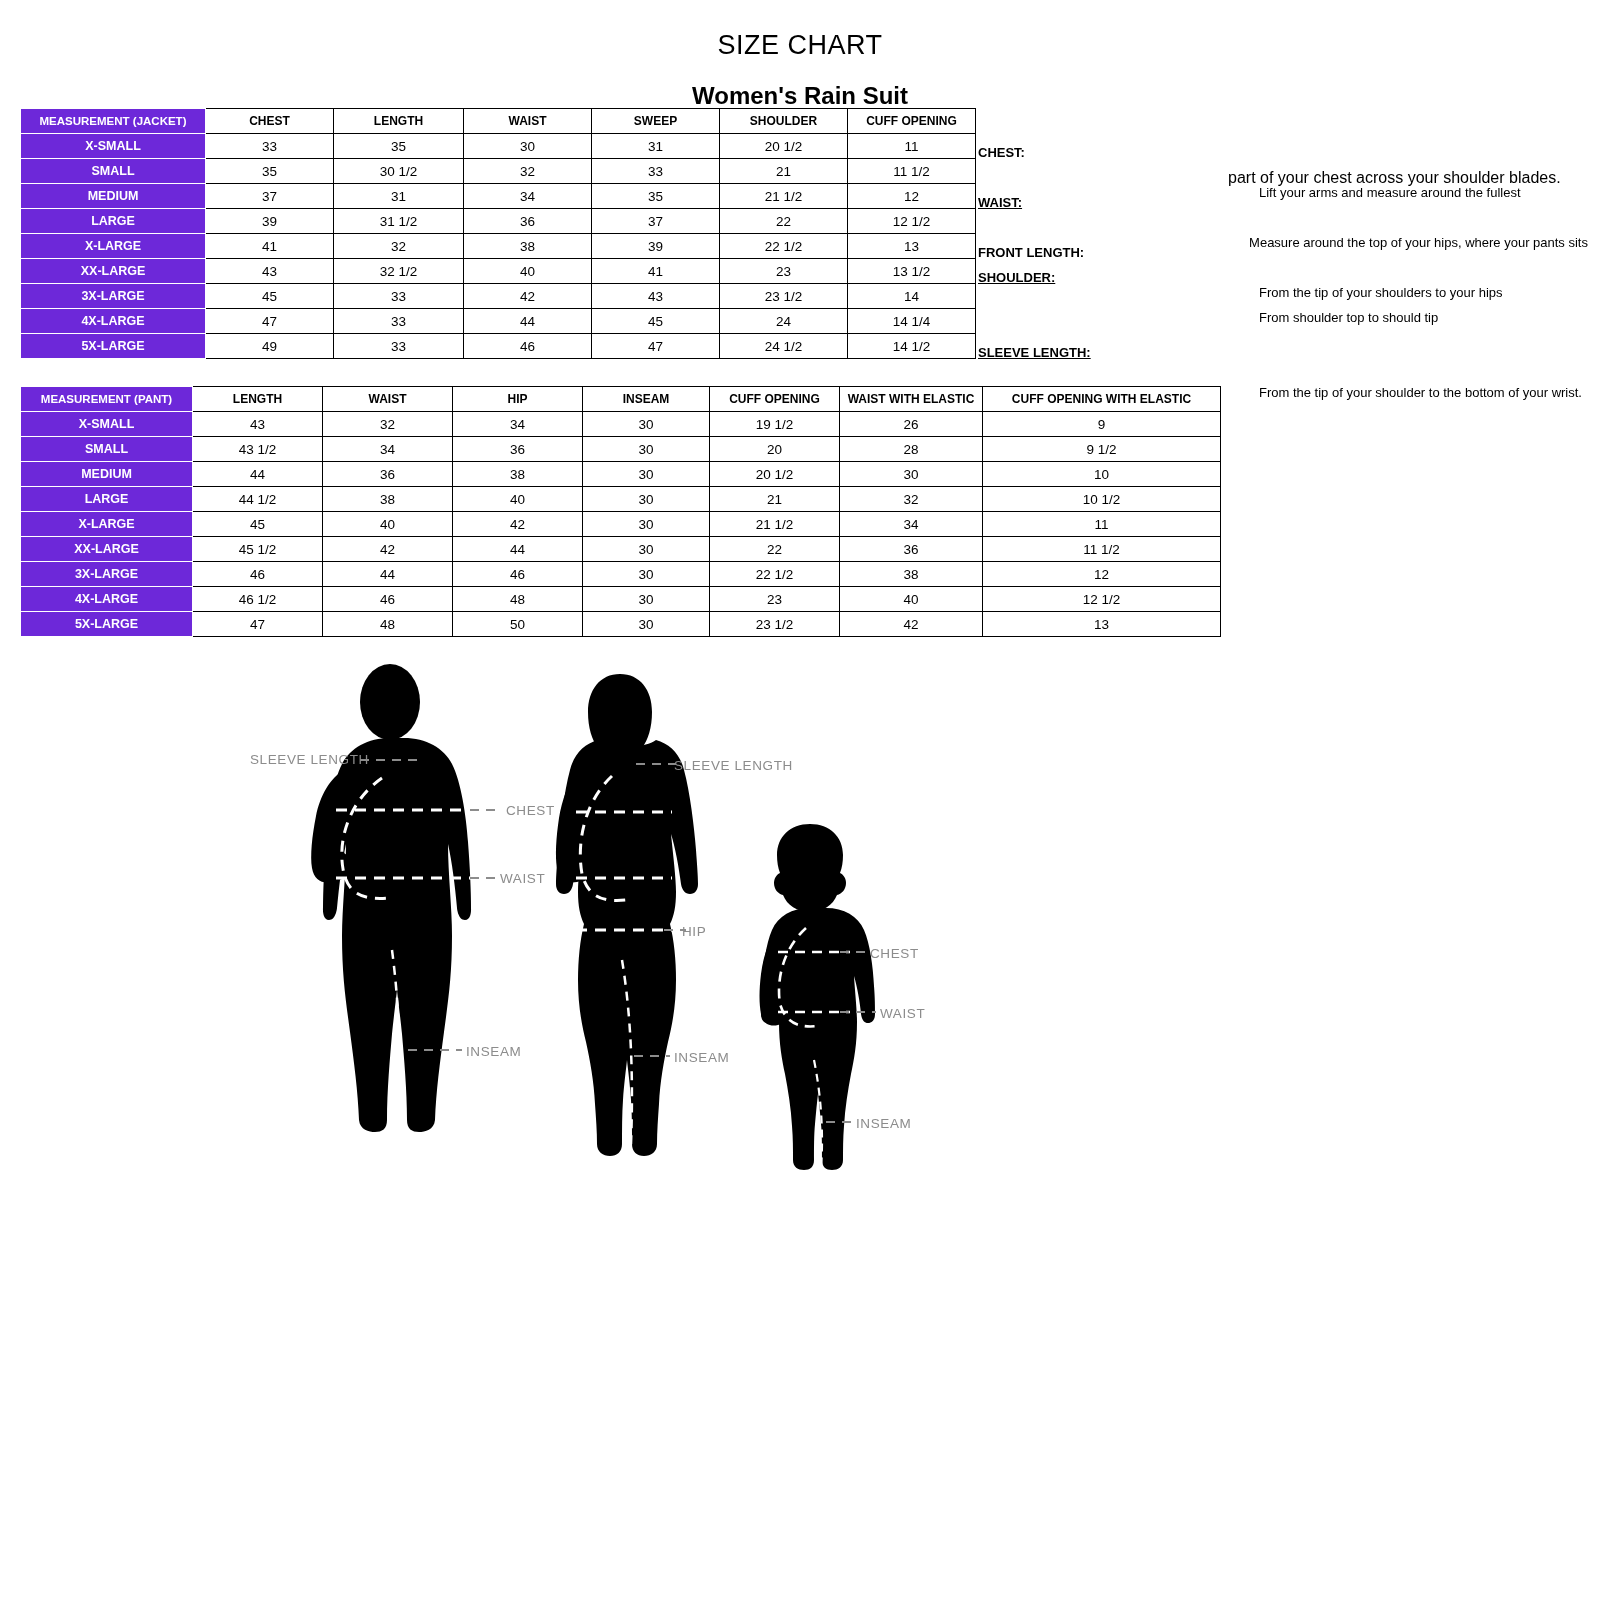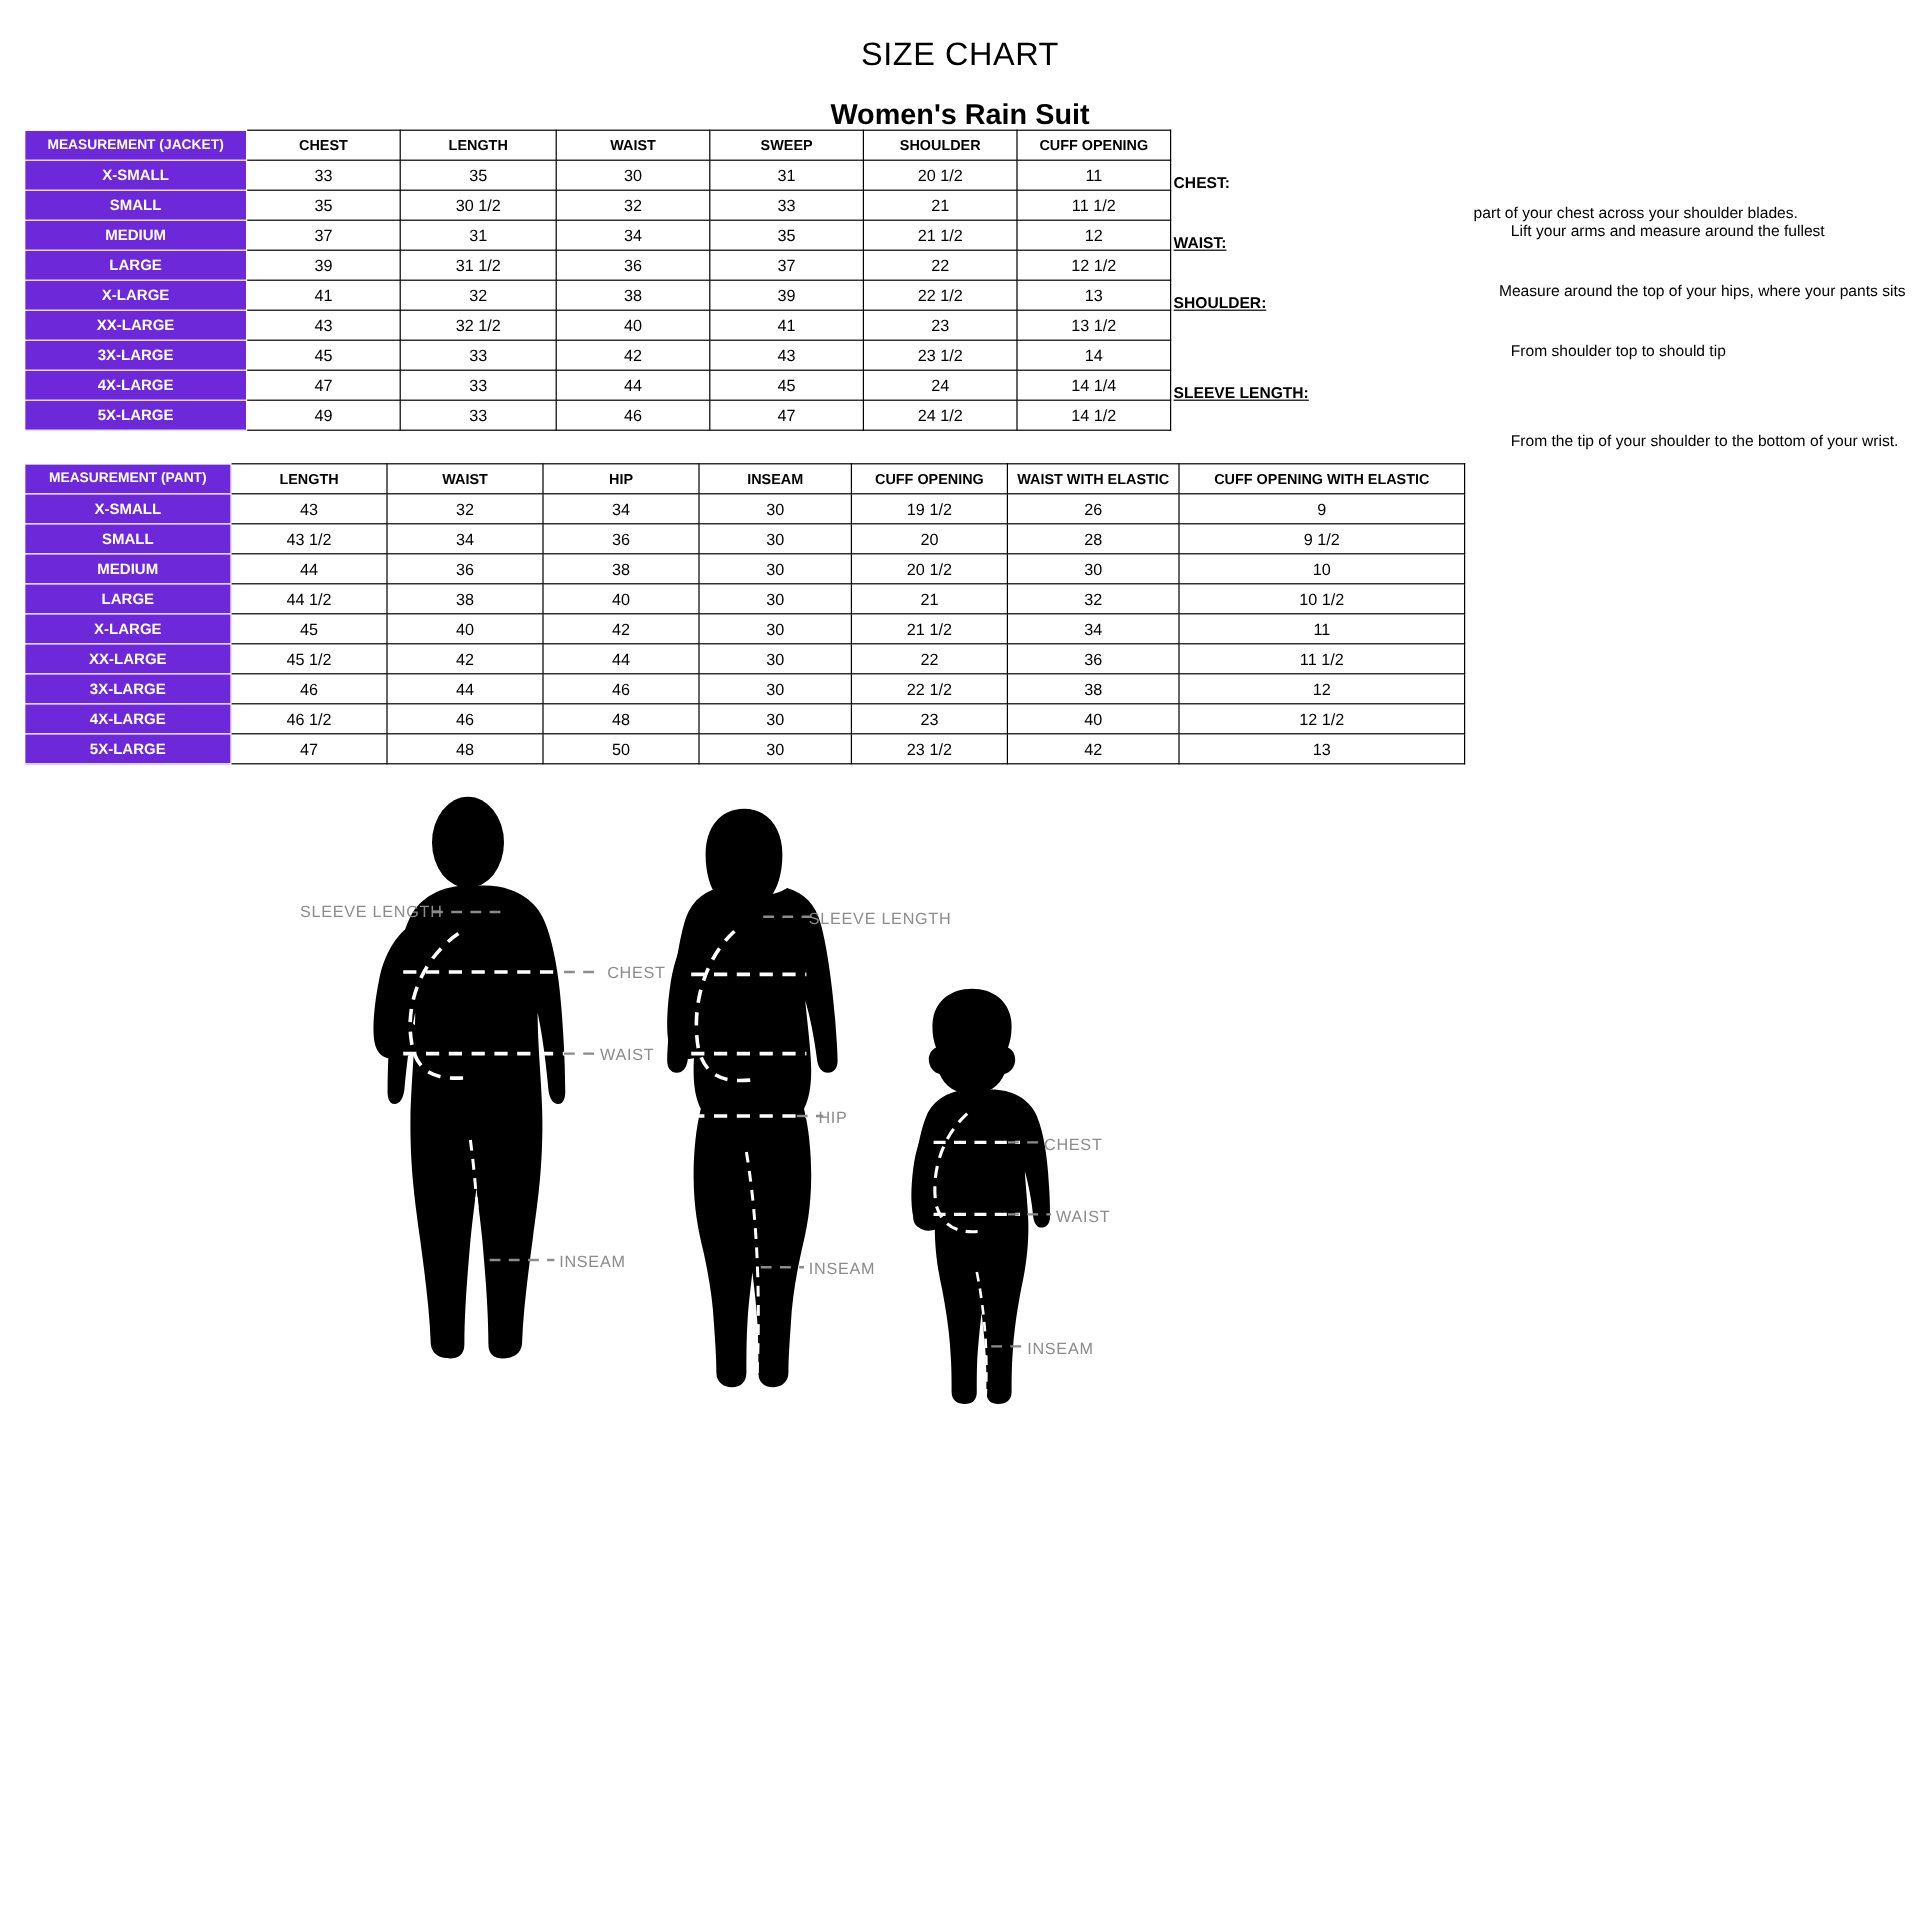--- a/index.html
+++ b/index.html
@@ -119,21 +119,21 @@
     text-decoration: underline;
   }
   .note-desc {
     flex: 1;
     font-size: 13px;
     white-space: nowrap;
     margin-top: 40px;
   }
   .note-cont {
     margin-left: 250px;
-    font-size: 13px;
+    font-size: 16px;
     height: 25px;
     line-height: 25px;
   }
 
   
   #figures {
     position: absolute;
     left: 240px;
     top: 660px;
     width: 760px;
@@ -387,20 +387,24 @@
     <div class="note-desc">Lift your arms and measure around the fullest</div>
   </div>
   <div class="note-cont">part of your chest across your shoulder blades.</div>
 
   <div class="note-row">
     <div class="note-term underline">WAIST:</div>
     <div class="note-desc">Measure around the top of  your hips, where your pants sits</div>
   </div>
   <div class="note-cont">&nbsp;</div>
 
+  <div class="note-row">
+    <div class="note-term">FRONT LENGTH:</div>
+    <div class="note-desc">From the tip of your shoulders to your hips</div>
+  </div>
 
   <div class="note-row">
     <div class="note-term underline">SHOULDER:</div>
     <div class="note-desc">From shoulder top to should tip</div>
   </div>
   <div class="note-cont">&nbsp;</div>
   <div class="note-cont">&nbsp;</div>
 
   <div class="note-row">
     <div class="note-term underline">SLEEVE LENGTH:</div>

